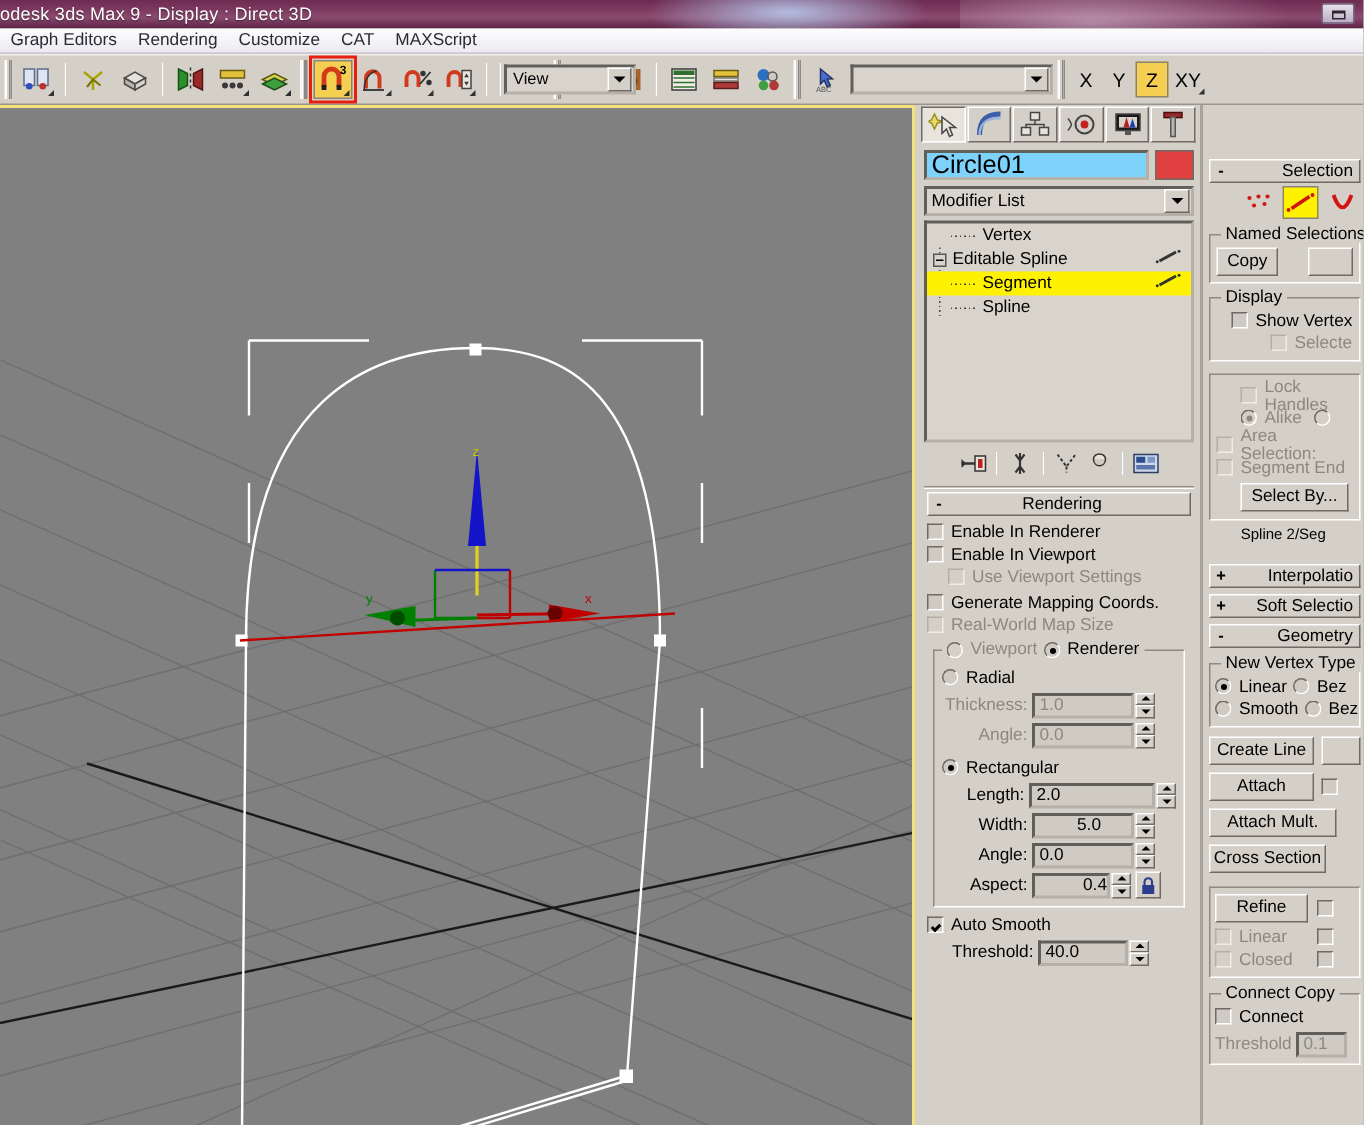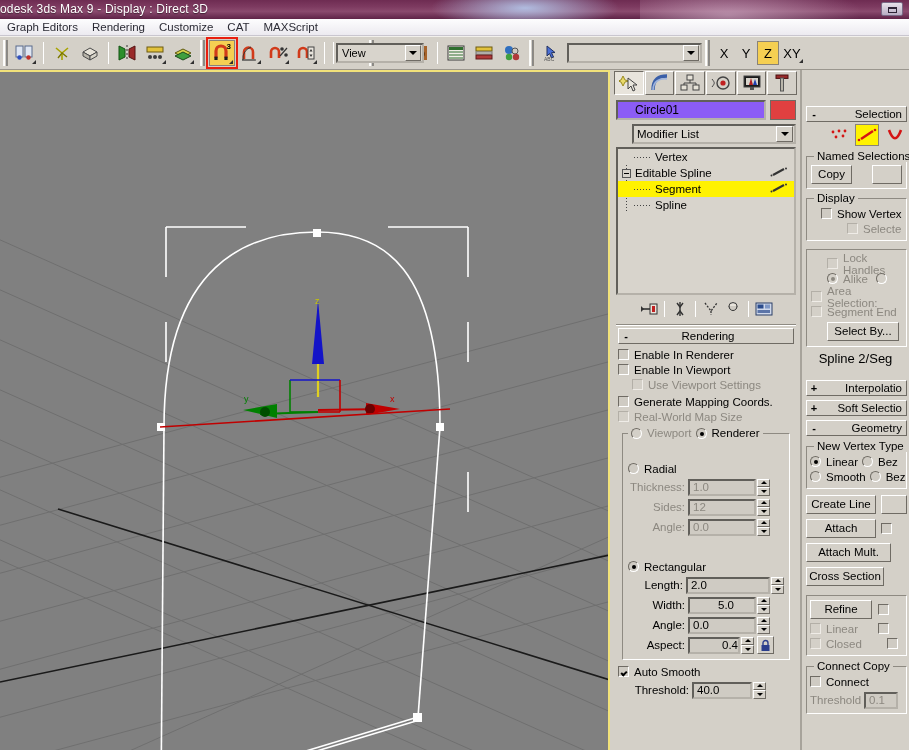--- a/index.html
+++ b/index.html
@@ -118,27 +118,27 @@
     width: 30px; height: 24px; margin-right: 1px;
     border: 1px solid; border-color: #fff #6f6b64 #6f6b64 #fff;
     background: #d4d0c8; display: flex; align-items: center; justify-content: center;
   }
   .cptab.active { background: #e8e4dc; border-color: #6f6b64 #fff #fff #6f6b64; }
 
   .namefield {
     display: flex; align-items: center; margin: 4px 4px 0 4px; height: 20px;
   }
   .namefield .txt {
-    flex: 1; height: 20px; border: 2px inset #b5b1a9; background: #8b5cf6;
-    font-size: 12px; line-height: 16px; padding-left: 17px; color: #000;
+    flex: 1; height: 20px; border: 2px inset #b5b1a9; background: #7dd3fc;
+    font-size: 17px; line-height: 16px; padding-left: 3px; color: #000;
   }
   .colorswatch { width: 26px; height: 20px; margin-left: 4px; border: 1px solid #6f6b64; }
 
   .modlist {
-    margin: 4px 4px 0 20px; height: 20px; border: 2px inset #b5b1a9; background: #d8d4cc;
+    margin: 4px 4px 0 4px; height: 20px; border: 2px inset #b5b1a9; background: #d8d4cc;
     display: flex; align-items: center;
   }
   .modlist .mval { flex: 1; font-size: 11.5px; padding-left: 3px; }
   .modlist .marrow {
     width: 17px; height: 16px; margin-right: 1px; background: #d4d0c8;
     border: 1px solid; border-color: #fff #6f6b64 #6f6b64 #fff;
     display: flex; align-items: center; justify-content: center;
   }
 
   .stackbox {
@@ -248,21 +248,21 @@
     width: 17px; height: 18px; margin-left: 3px; background: #d4d0c8;
     border: 1px solid; border-color: #fff #6f6b64 #6f6b64 #fff;
     display: flex; align-items: center; justify-content: center; flex: 0 0 auto;
   }
 
   .btn3d {
     border: 1px solid; border-color: #fff #6f6b64 #6f6b64 #fff; background: #d4d0c8;
     font-size: 11.5px; color: #000; height: 19px; line-height: 17px; text-align: center;
   }
 
-  .cplabel { font-size: 13px; color: #000; }
+  .cplabel { font-size: 10px; color: #000; }
 
   .subobj-row {
     display: flex; align-items: center; justify-content: flex-end; height: 26px;
     padding-right: 2px; gap: 4px;
   }
   .sobtn {
     width: 24px; height: 22px; display: flex; align-items: center; justify-content: center;
     border: 1px solid transparent; background: transparent;
   }
   .sobtn.on { background: #fff200; border-color: #8a8378; }
@@ -709,63 +709,51 @@
             <span class="rd-row dim" style="height:auto;">
               <span class="radio dim"></span>
               <span>Viewport</span>
             </span>
             <span class="rd-row" style="height:auto;text-align:center;">
               <span class="radio on"></span>
               <span>Renderer</span>
             </span>
           </div>
 
-          <div class="rd-row" style="margin-top:20px;">
+          <div class="rd-row" style="margin-top:3px;">
             <div class="radio"></div>
             <span>Radial</span>
           </div>
 
           <div class="fld-row">
             <div class="fld-lbl dim" style="width:60px;">Thickness:</div>
             <div class="spin-in dim" style="width:68px;">1.0</div>
             <div class="spinner">
                 <i>
                   <span class="tri-up"></span>
                 </i>
                 <i>
                   <span class="tri-dn"></span>
                 </i>
               </div>
           </div>
           <div class="fld-row">
-            <div class="fld-lbl dim" style="width:60px;">Sides:</div>
-            <div class="spin-in dim" style="width:68px;">12</div>
-            <div class="spinner">
-                <i>
-                  <span class="tri-up"></span>
-                </i>
-                <i>
-                  <span class="tri-dn"></span>
-                </i>
-              </div>
-          </div>
-          <div class="fld-row">
             <div class="fld-lbl dim" style="width:60px;">Angle:</div>
             <div class="spin-in dim" style="width:68px;">0.0</div>
             <div class="spinner">
                 <i>
                   <span class="tri-up"></span>
                 </i>
                 <i>
                   <span class="tri-dn"></span>
                 </i>
               </div>
           </div>
 
-          <div class="rd-row" style="margin-top:23px;">
+          <div class="rd-row" style="margin-top:5px;">
             <div class="radio on"></div>
             <span>Rectangular</span>
           </div>
 
           <div class="fld-row">
             <div class="fld-lbl" style="width:60px;">Length:</div>
             <div class="spin-in" style="width:87px;">2.0</div>
             <div class="spinner">
                 <i>
                   <span class="tri-up"></span>
@@ -974,21 +962,21 @@
           <div class="btn3d" style="width:62px;">Refine</div>
           <div class="cbox"></div>
         </div>
         <div style="display:flex;gap:6px;align-items:center;margin-top:2px;">
           <div class="cb-row dim" style="width:62px;">
             <div class="cbox dim"></div>
             <span>Linear</span>
           </div>
           <div class="cbox"></div>
         </div>
-        <div style="display:flex;gap:6px;align-items:center;justify-content:space-between;">
+        <div style="display:flex;gap:6px;align-items:center;">
           <div class="cb-row dim" style="width:62px;">
             <div class="cbox dim"></div>
             <span>Closed</span>
           </div>
           <div class="cbox"></div>
         </div>
       </div>
 
       <div class="group" style="margin:10px 2px 3px 4px;padding:7px 3px 4px 3px;">
         <div class="glabel">Connect Copy</div>

